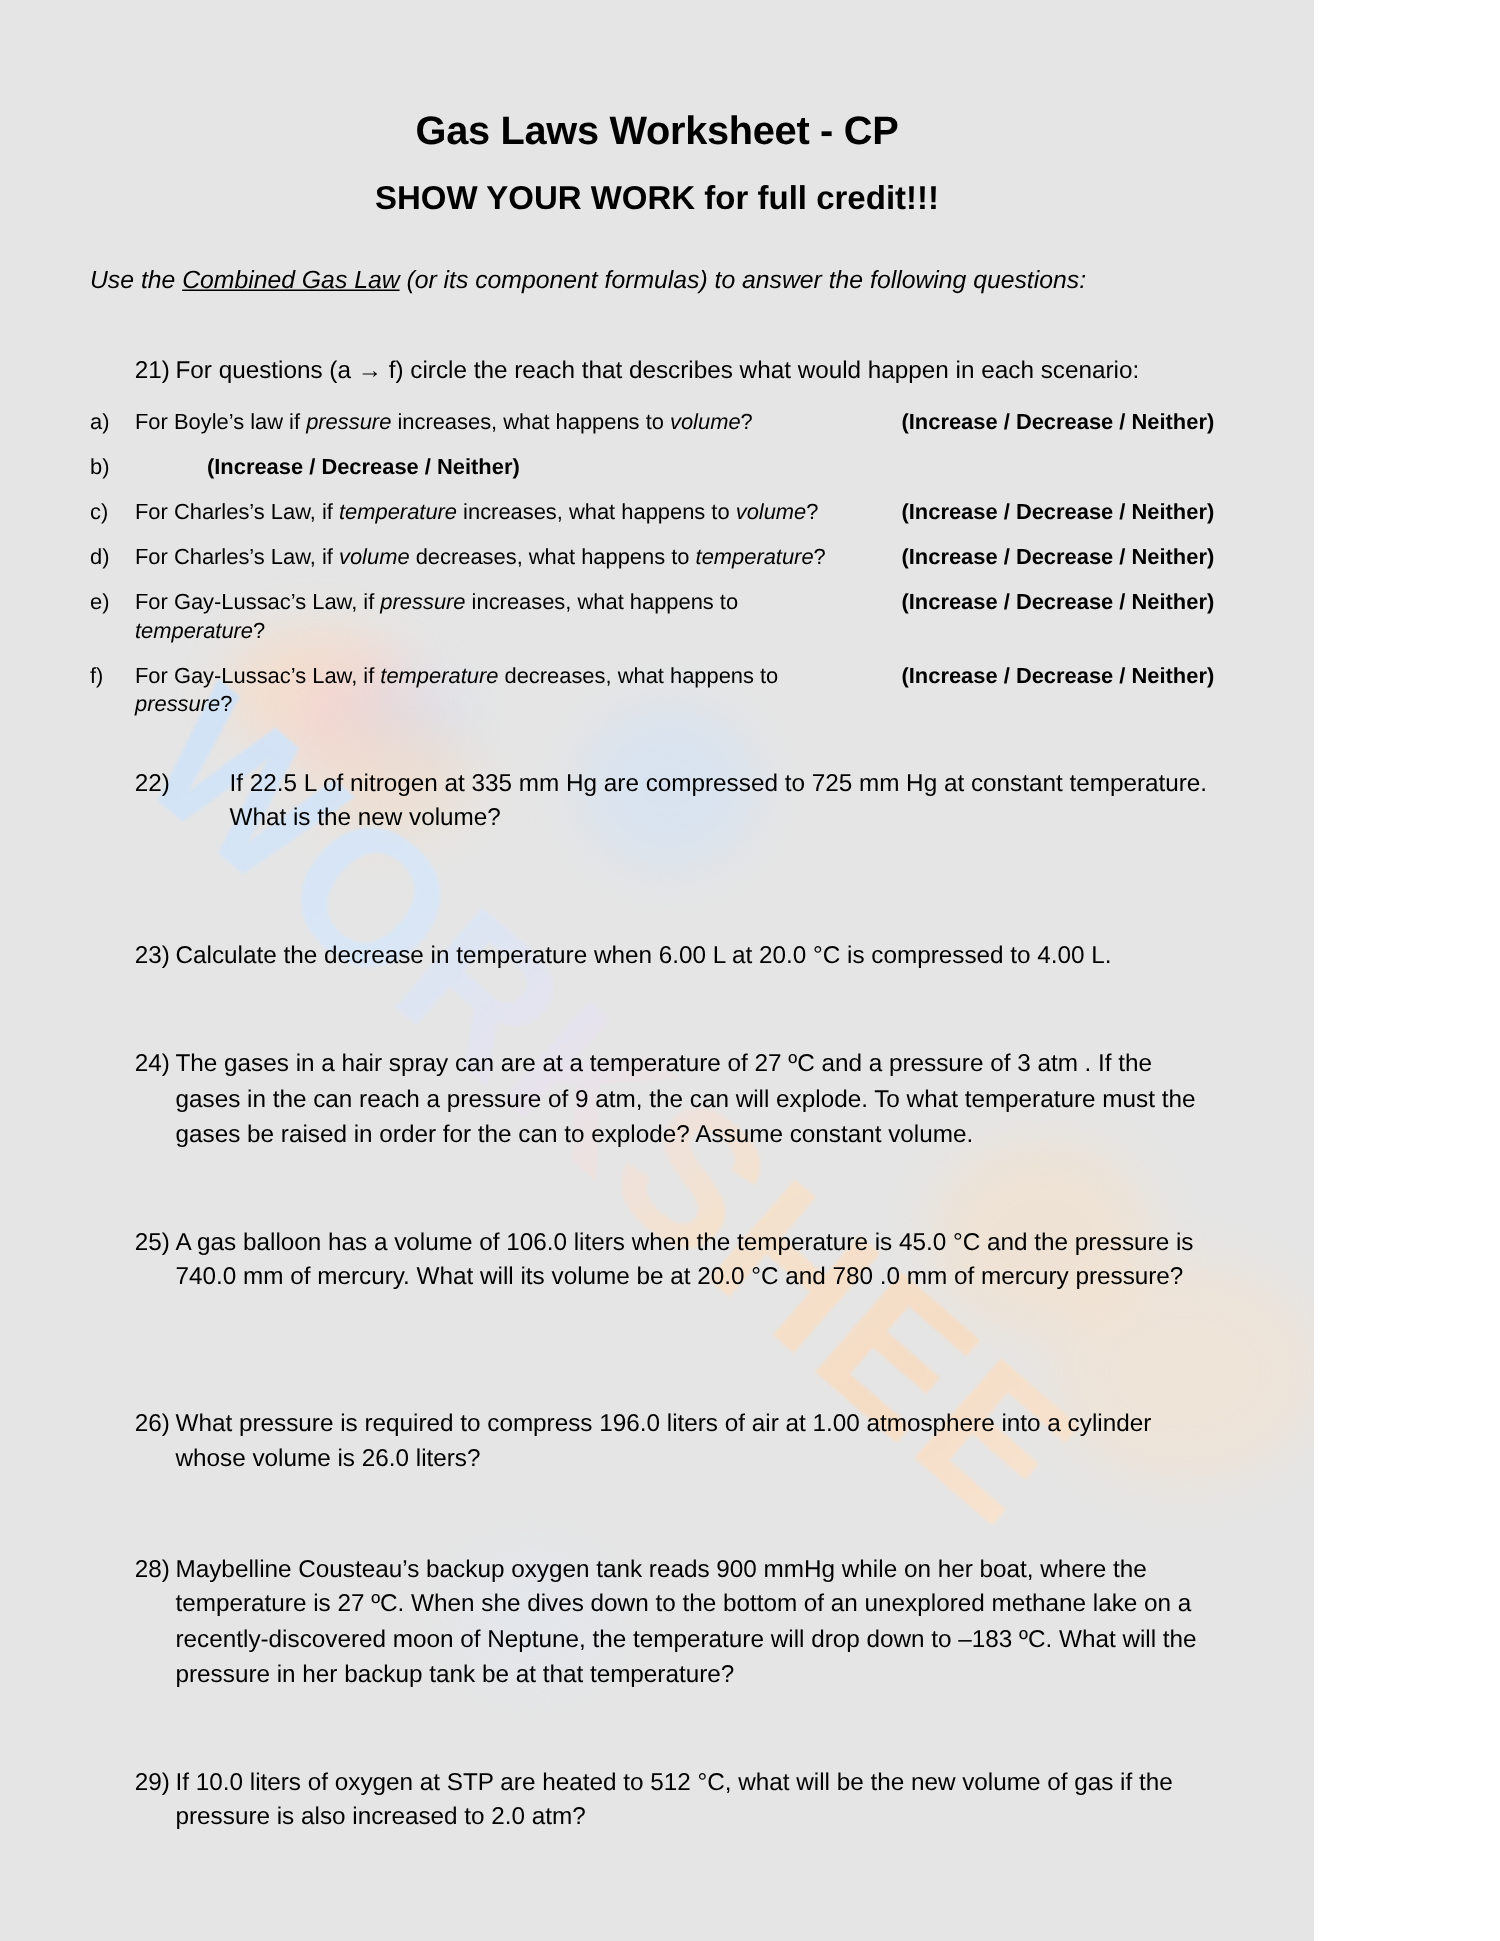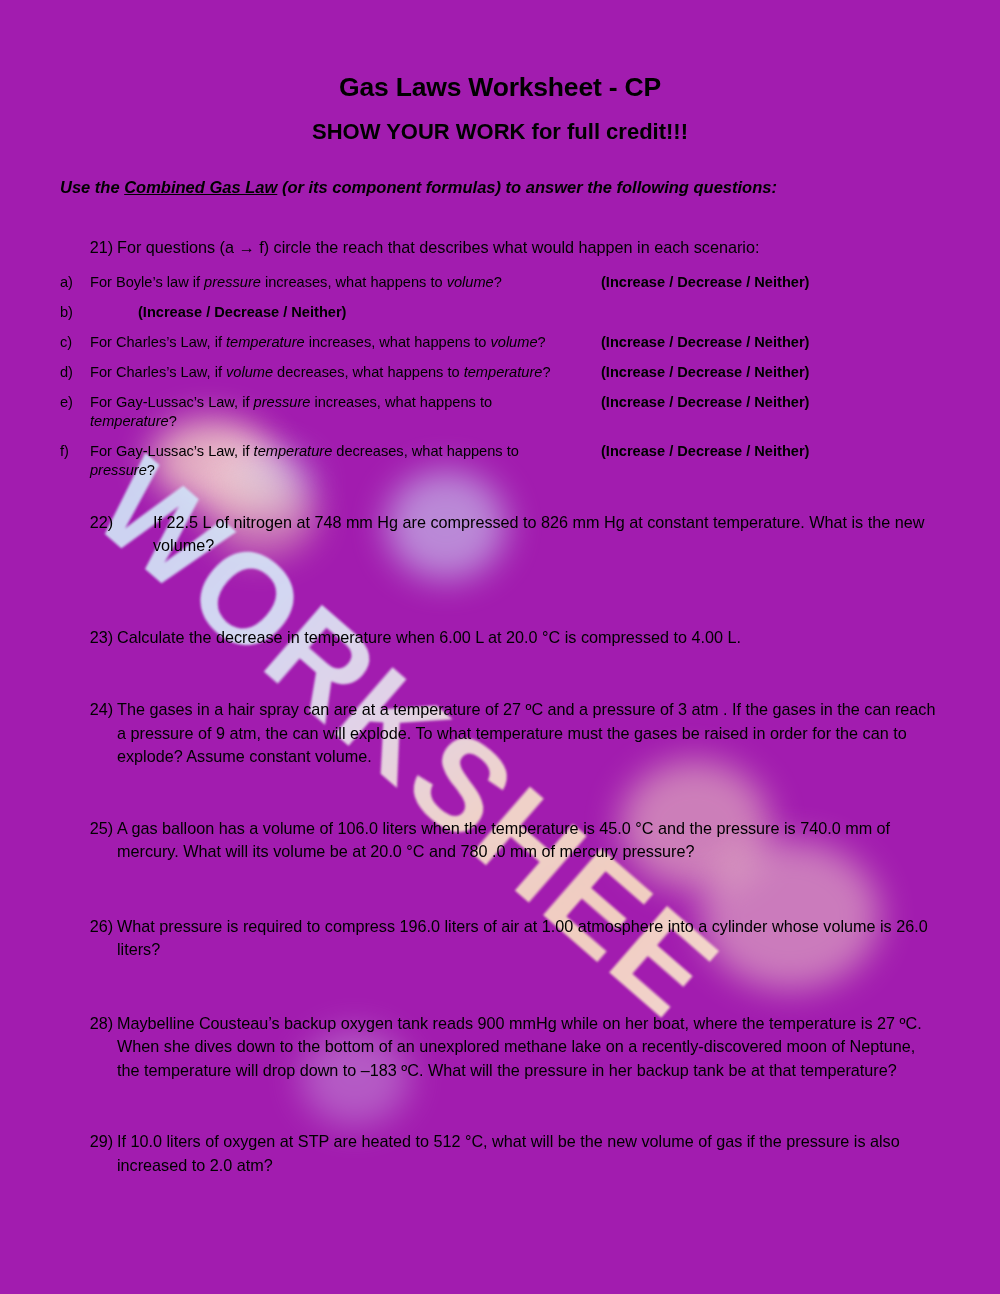--- a/index.html
+++ b/index.html
@@ -6,23 +6,23 @@
     margin: 0;
     padding: 0;
     background: #ffffff;
   }
   body {
     font-family: "Liberation Sans", sans-serif;
     color: #000000;
   }
   .page {
     position: relative;
-    width: 1000px;
+    width: 876px;
     height: 1294px;
-    background: #a21caf;
+    background: #e5e5e5;
     overflow: hidden;
   }
 
   
   .watermark {
     position: absolute;
     left: 0;
     top: 0;
     width: 1000px;
     height: 1294px;
@@ -77,21 +77,21 @@
   }
   .subtitle {
     text-align: center;
     font-size: 22px;
     font-weight: bold;
     margin-top: 13px;
     line-height: 1.1;
   }
   .instruction {
     font-size: 16.5px;
-    font-weight: bold;
+    font-weight: normal;
     font-style: italic;
     margin: 34px 0 0 60px;
     line-height: 1.2;
   }
   .instruction u {
     text-decoration: underline;
   }
 
   .q-list {
     margin: 0;
@@ -115,21 +115,21 @@
   .q-text {
     flex: 1 1 auto;
   }
 
   
   .gap-21 { margin-top: 38px; }
   .gap-22 { margin-top: 31px; gap: 36px; }
   .gap-23 { margin-top: 68px; }
   .gap-24 { margin-top: 49px; }
   .gap-25 { margin-top: 48px; }
-  .gap-26 { margin-top: 51px; }
+  .gap-26 { margin-top: 74px; }
   .gap-27 { margin-top: 53px; }
   .gap-28 { margin-top: 50px; }
   .gap-29 { margin-top: 48px; }
 
   
   .sub-list {
     margin: 14px 0 0 0;
     padding: 0;
     list-style: none;
   }
@@ -219,21 +219,21 @@
         </li>
         <li class="sub-row">
           <span class="sub-letter">f)</span>
           <span class="sub-question"><span>For Gay-Lussac’s Law, if </span><em class="it">temperature</em><span> decreases, what happens to </span><em class="it">pressure</em><span>?</span></span>
           <span class="sub-answer">(Increase / Decrease / Neither)</span>
         </li>
       </ol>
 
       <li class="q-item gap-22">
         <span class="q-num">22)</span>
-        <span class="q-text">If 22.5 L of nitrogen at 748 mm Hg are compressed to 826 mm Hg at constant temperature. What is the new volume?</span>
+        <span class="q-text">If 22.5 L of nitrogen at 335 mm Hg are compressed to 725 mm Hg at constant temperature. What is the new volume?</span>
       </li>
 
       <li class="q-item gap-23">
         <span class="q-num">23)</span>
         <span class="q-text">Calculate the decrease in temperature when 6.00 L at 20.0 °C is compressed to 4.00 L.</span>
       </li>
 
       <li class="q-item gap-24">
         <span class="q-num">24)</span>
         <span class="q-text">The gases in a hair spray can are at a temperature of 27 ºC and a pressure of 3 atm . If the gases in the can reach a pressure of 9 atm, the can will explode. To what temperature must the gases be raised in order for the can to explode? Assume constant volume.</span>

